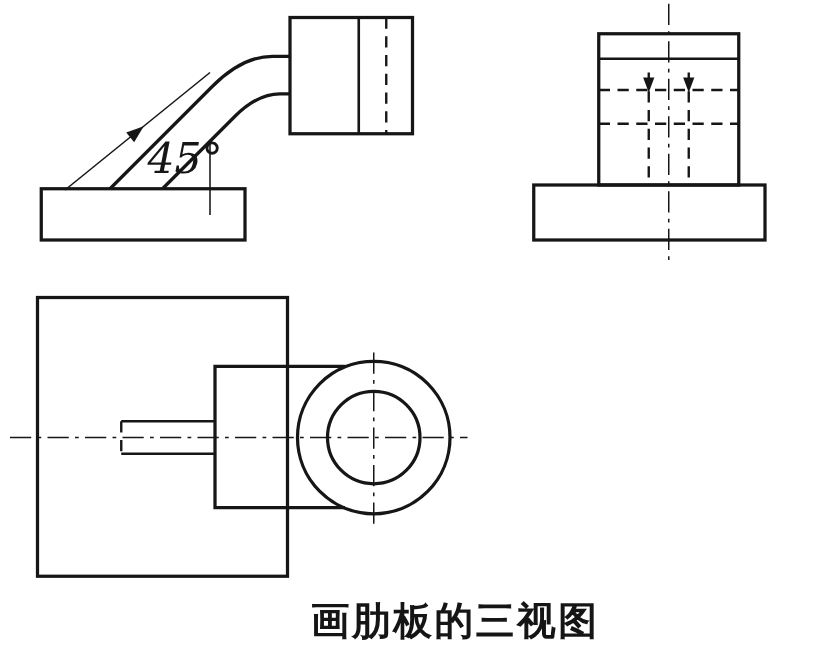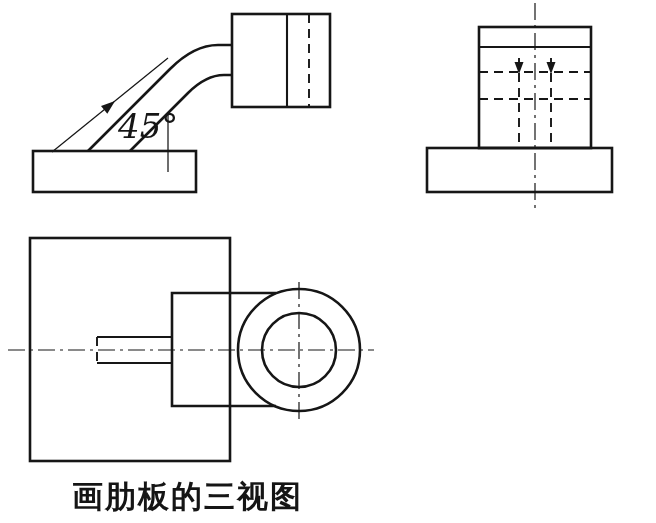--- a/index.html
+++ b/index.html
@@ -16,21 +16,21 @@
   .thin{stroke-width:1.25px;}
   .hidden-line{stroke-dasharray:9 6;stroke-width:1.9px;}
   .center-line{stroke-dasharray:17 5 3 5;stroke-width:1.2px;}
   .fill-ink{fill:var(--ink);stroke:none;}
   .angle-text{
     font-family:"DejaVu Serif","Liberation Serif",serif;
     font-style:italic;font-size:34px;fill:var(--ink);
   }
   .caption{
     position:absolute;top:476px;left:0;width:100%;box-sizing:border-box;
-    padding-left:72px;
+    padding-left:72px;text-align:center;
     font-size:31px;font-weight:600;color:#151515;letter-spacing:2px;
   }
 </style>
 </head>
 <body style="--ink: #161616; --paper: #ffffff;">
 
 <svg width="656" height="523" viewBox="0 0 656 523">
 
   <g>
     <rect x="33" y="151" width="163" height="41" class="stroke thick"></rect>

